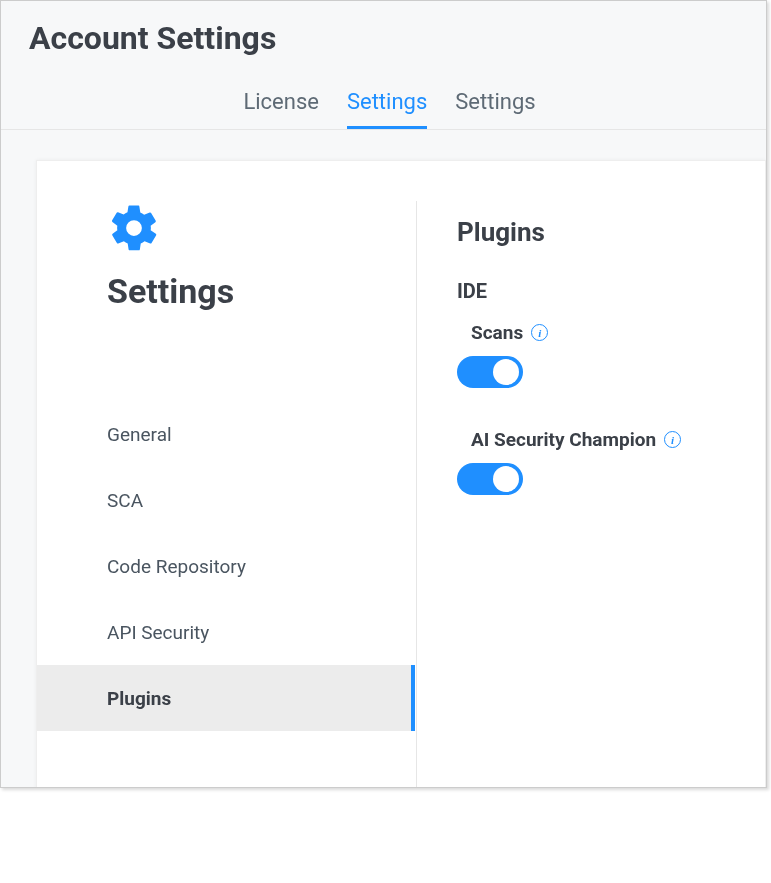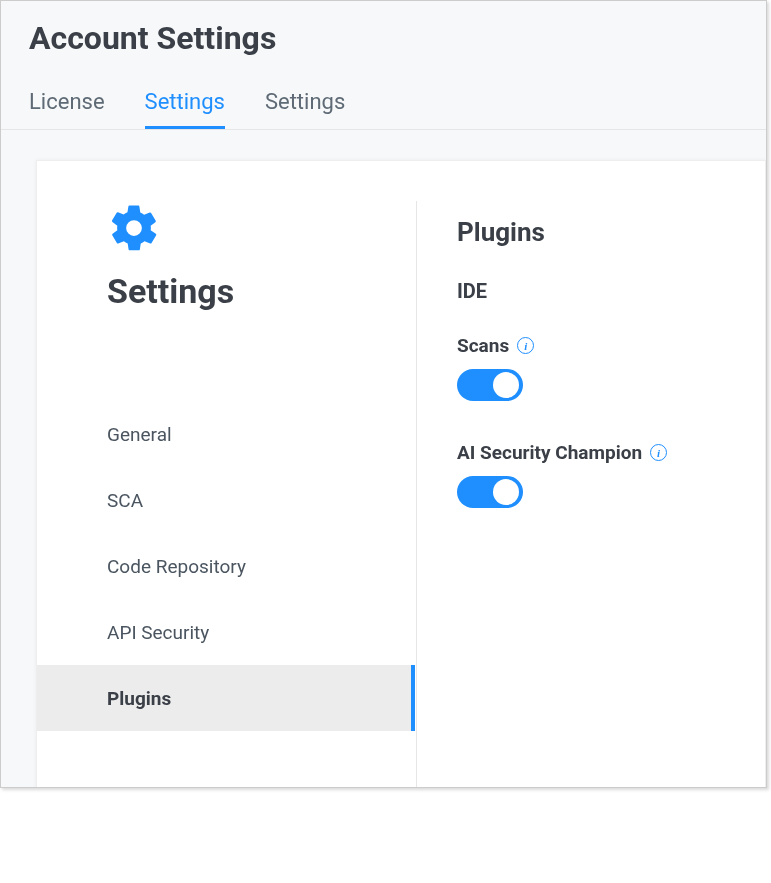--- a/index.html
+++ b/index.html
@@ -29,24 +29,25 @@
     .page-title {
       font-size: 32px;
       font-weight: 700;
       color: #3b4048;
       padding: 18px 28px 10px 28px;
     }
 
     
     .top-tabs {
       display: flex;
-      gap: 40px;
+      gap: 28px;
       padding: 22px 16px 0 28px;
       border-bottom: 1px solid #e6e6e6;
       align-items: flex-end;
+      justify-content: center;
     }
     .top-tab {
       font-size: 22px;
       color: #5e6a75;
       padding-bottom: 12px;
       cursor: pointer;
       border-bottom: 3px solid transparent;
     }
     .top-tab.active {
       color: #1f8fff;
@@ -117,30 +118,31 @@
     .panel-title {
       font-size: 26px;
       font-weight: 700;
       color: #3b4048;
       margin-bottom: 32px;
     }
     .group-title {
       font-size: 20px;
       font-weight: 700;
       color: #3b4048;
-      margin-bottom: 31px;
+      margin-bottom: 18px;
     }
     .toggle-block {
       margin-bottom: 40px;
     }
     .toggle-label-row {
       display: flex;
       align-items: center;
       gap: 8px;
       margin-bottom: 12px;
+      margin-left: 14px;
     }
     .toggle-label {
       font-size: 19px;
       font-weight: 700;
       color: #3b4048;
     }
     .info-icon {
       width: 17px;
       height: 17px;
       border: 1.5px solid #1f8fff;

